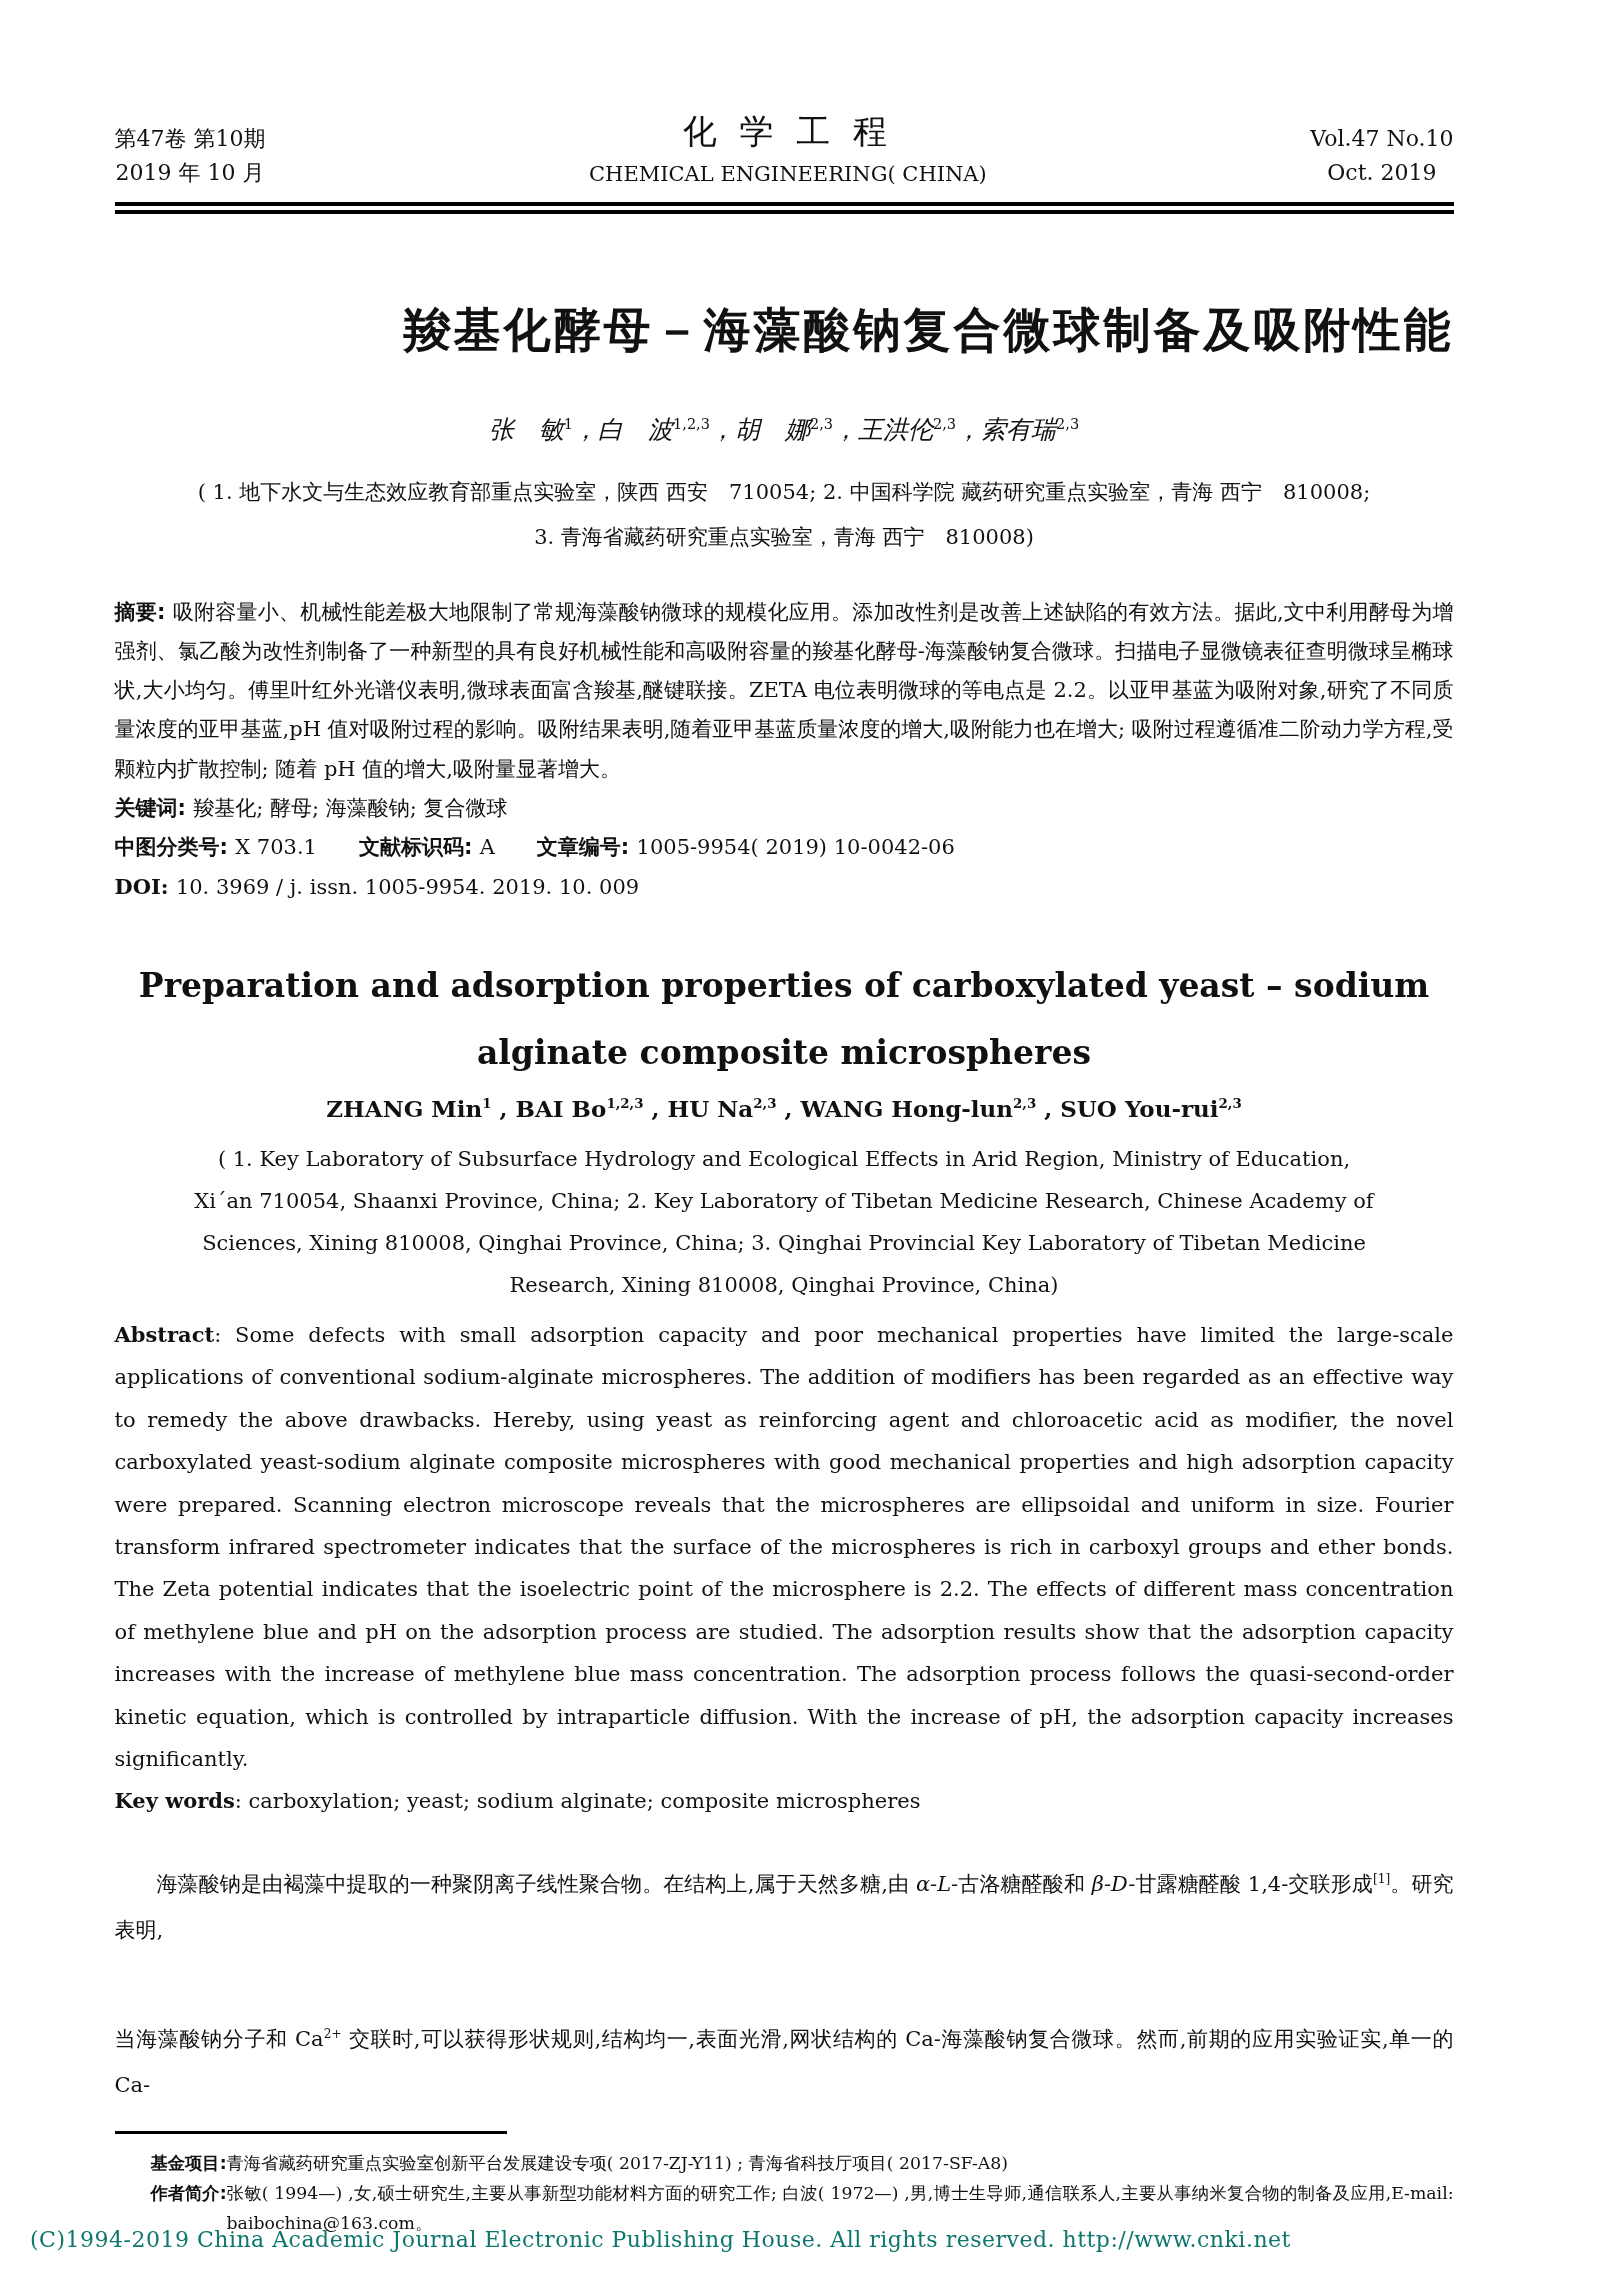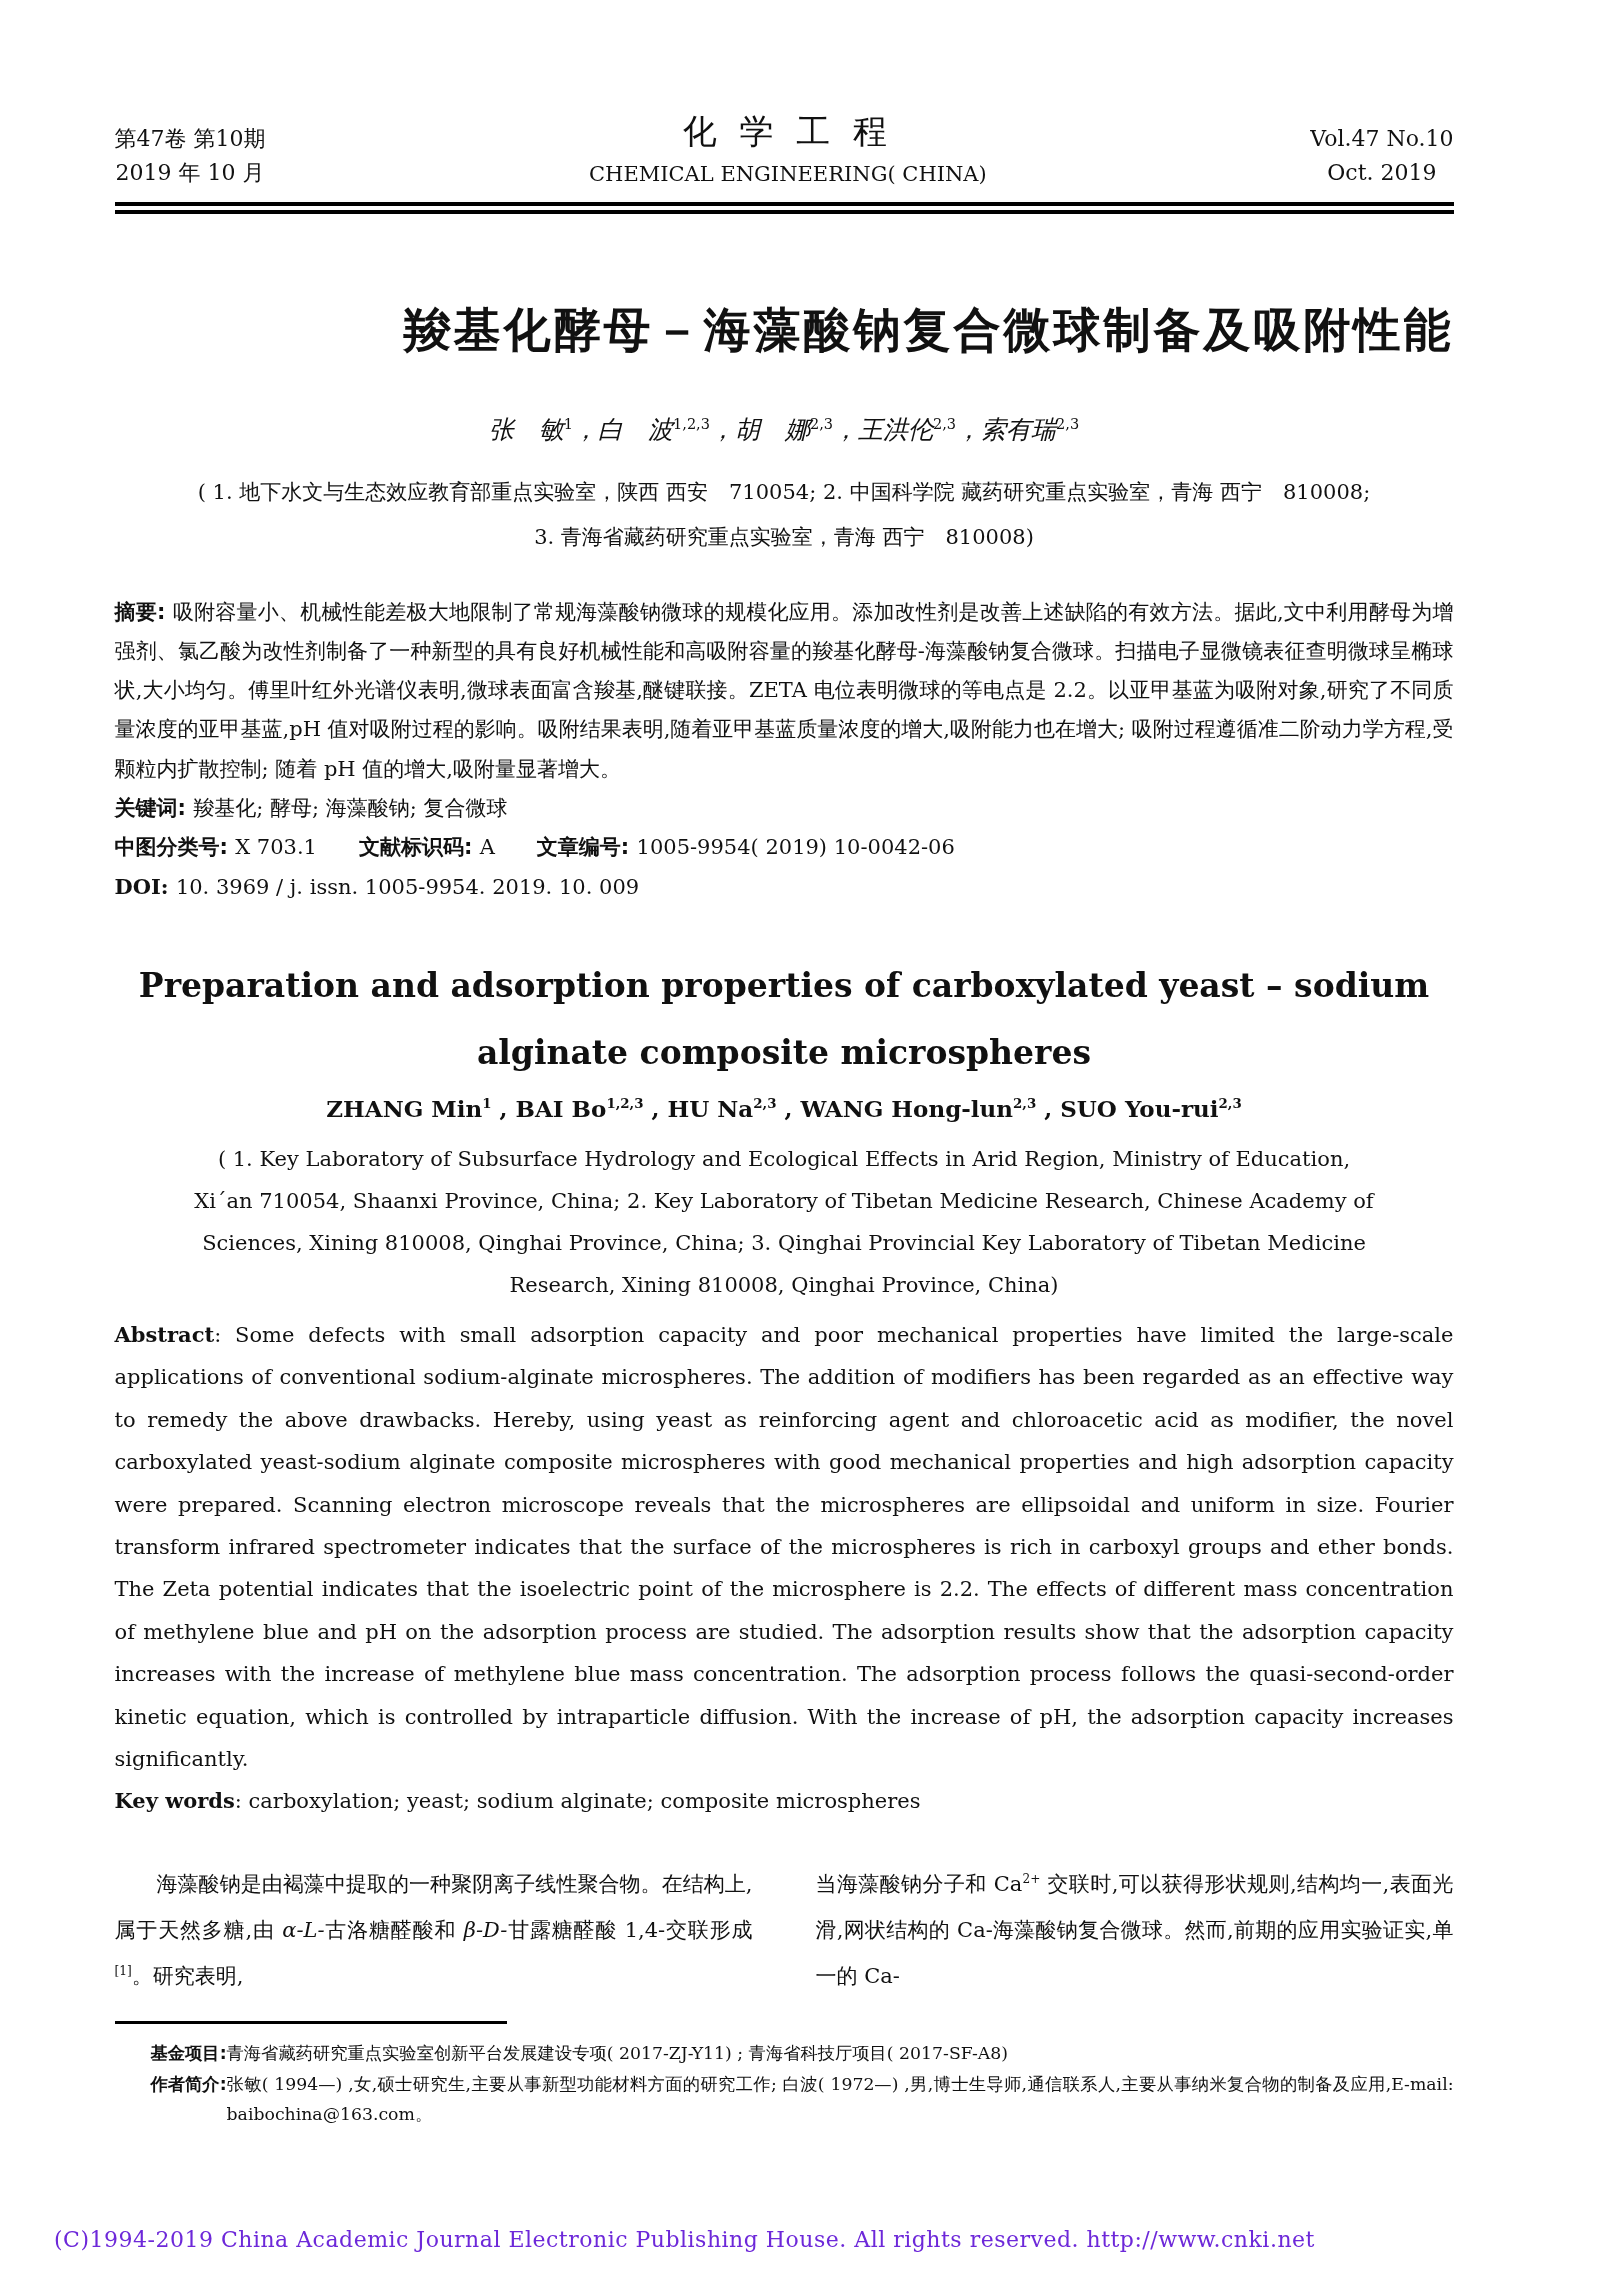--- a/index.html
+++ b/index.html
@@ -100,20 +100,21 @@
   }
 
   
   .body-cols {
     margin-top: 38px;
     display: flex;
     gap: 63px;
     font-size: 21px;
     line-height: 2.2;
     text-align: justify;
+    flex-direction: column;
   }
   .body-cols .col { flex: 1 1 0; }
   .indent-first { text-indent: 2em; }
 
   
   .footnote-rule {
     margin-top: 22px;
     width: 392px;
     border-top: 3px solid #000;
   }
@@ -129,24 +130,23 @@
     font-weight: bold;
     white-space: nowrap;
   }
   .fn-text { flex: 1; text-align: justify; }
 
   
   .watermark {
     position: absolute;
     left: 30px;
     bottom: 32px;
-    color: #6d28d9;
+    color: #0f766e;
     font-size: 22px;
     letter-spacing: 0.5px;
-    margin-left: 24px;
   }
 </style>
 </head>
 <body>
 
 <div class="page">
   <div class="content">
 
     <header class="journal-header">
       <div class="hdr-block">

